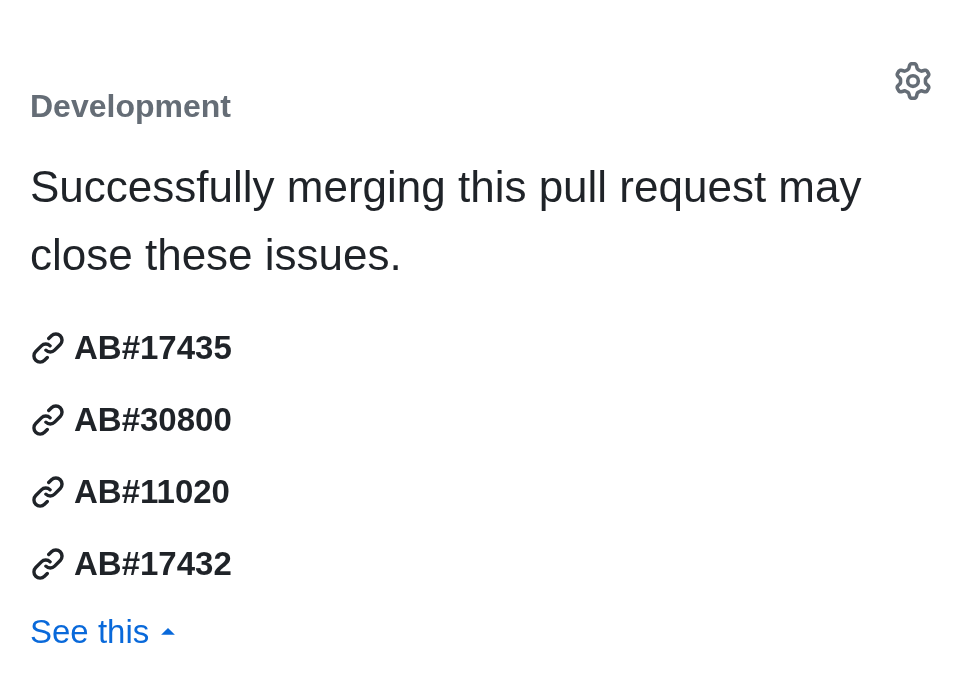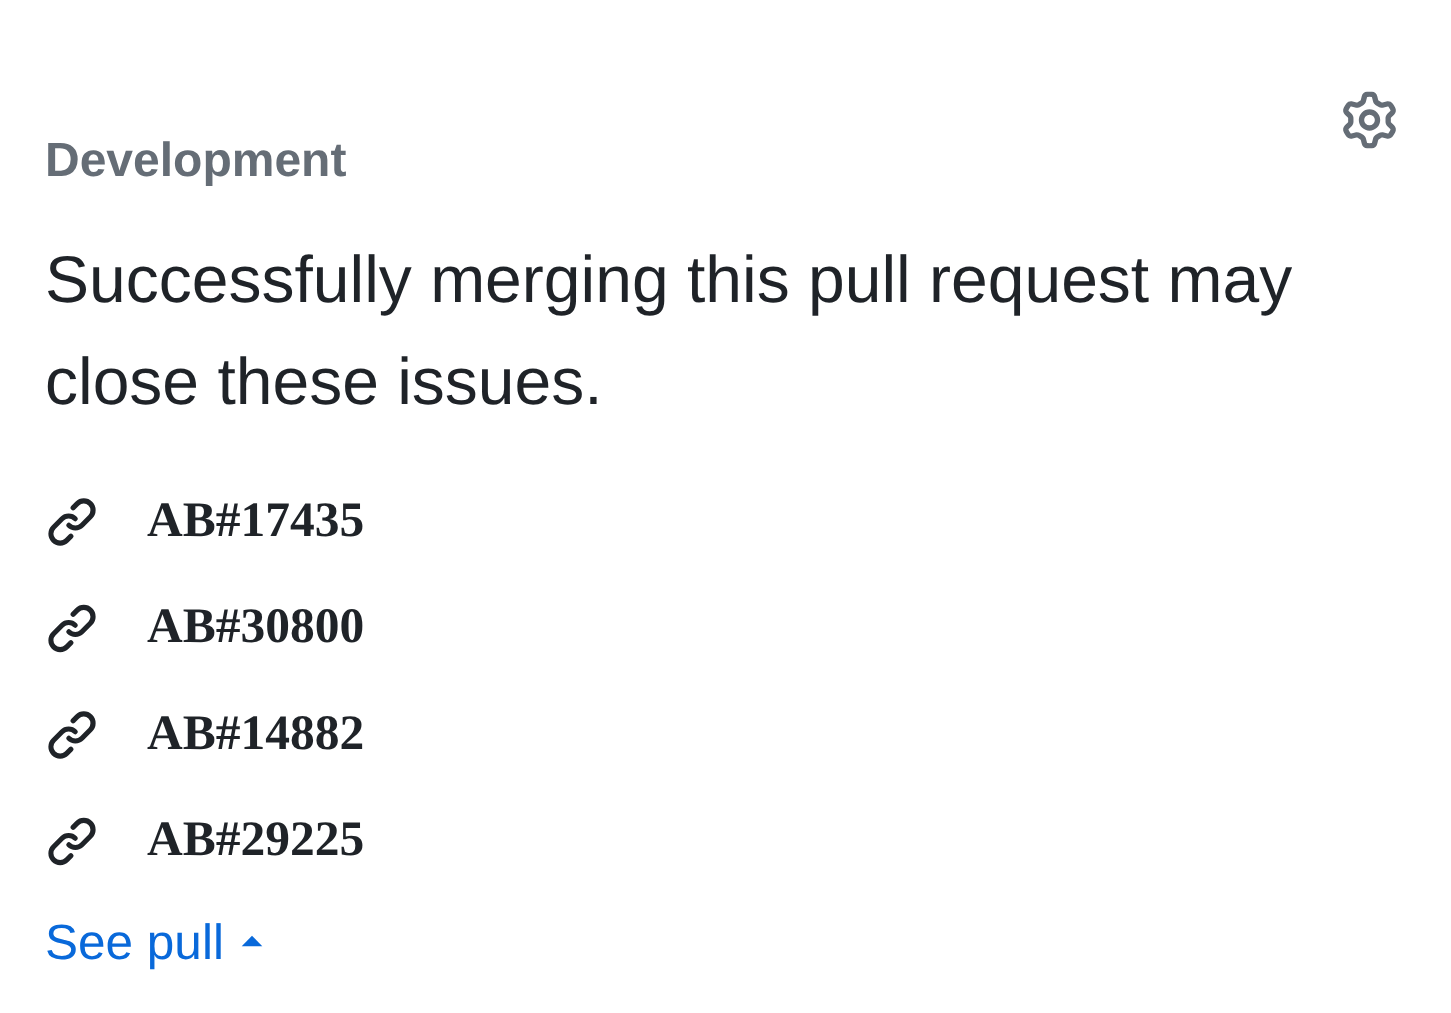--- a/index.html
+++ b/index.html
@@ -43,24 +43,23 @@
       color: #1f2328;
       line-height: 1.55;
       margin-bottom: 40px;
     }
     .link-list {
       list-style: none;
     }
     .link-item {
       display: flex;
       align-items: center;
-      gap: 32px;
+      gap: 8px;
       margin-bottom: 34px;
       cursor: pointer;
-      font-family: Liberation Serif, serif;
     }
     .link-icon {
       width: 36px;
       height: 36px;
       display: flex;
       align-items: center;
       justify-content: center;
       color: #1f2328;
       flex-shrink: 0;
     }
@@ -132,34 +131,34 @@
       </svg>
     </span>
     <span class="link-label">AB#30800</span>
   </li>
   <li class="link-item">
     <span class="link-icon">
       <svg viewBox="0 0 16 16" fill="currentColor">
         <path d="m7.775 3.275 1.25-1.25a3.5 3.5 0 1 1 4.95 4.95l-2.5 2.5a3.5 3.5 0 0 1-4.95 0 .751.751 0 0 1 .018-1.042.751.751 0 0 1 1.042-.018 1.998 1.998 0 0 0 2.83 0l2.5-2.5a2.002 2.002 0 0 0-2.83-2.83l-1.25 1.25a.751.751 0 0 1-1.042-.018.751.751 0 0 1-.018-1.042Zm-4.69 9.64a1.998 1.998 0 0 0 2.83 0l1.25-1.25a.751.751 0 0 1 1.042.018.751.751 0 0 1 .018 1.042l-1.25 1.25a3.5 3.5 0 1 1-4.95-4.95l2.5-2.5a3.5 3.5 0 0 1 4.95 0 .751.751 0 0 1-.018 1.042.751.751 0 0 1-1.042.018 1.998 1.998 0 0 0-2.83 0l-2.5 2.5a1.998 1.998 0 0 0 0 2.83Z"></path>
       </svg>
     </span>
-    <span class="link-label">AB#14882</span>
+    <span class="link-label">AB#11020</span>
   </li>
   <li class="link-item">
     <span class="link-icon">
       <svg viewBox="0 0 16 16" fill="currentColor">
         <path d="m7.775 3.275 1.25-1.25a3.5 3.5 0 1 1 4.95 4.95l-2.5 2.5a3.5 3.5 0 0 1-4.95 0 .751.751 0 0 1 .018-1.042.751.751 0 0 1 1.042-.018 1.998 1.998 0 0 0 2.83 0l2.5-2.5a2.002 2.002 0 0 0-2.83-2.83l-1.25 1.25a.751.751 0 0 1-1.042-.018.751.751 0 0 1-.018-1.042Zm-4.69 9.64a1.998 1.998 0 0 0 2.83 0l1.25-1.25a.751.751 0 0 1 1.042.018.751.751 0 0 1 .018 1.042l-1.25 1.25a3.5 3.5 0 1 1-4.95-4.95l2.5-2.5a3.5 3.5 0 0 1 4.95 0 .751.751 0 0 1-.018 1.042.751.751 0 0 1-1.042.018 1.998 1.998 0 0 0-2.83 0l-2.5 2.5a1.998 1.998 0 0 0 0 2.83Z"></path>
       </svg>
     </span>
-    <span class="link-label">AB#29225</span>
+    <span class="link-label">AB#17432</span>
   </li>
 </ul>
 
 <div class="toggle">
-  <span class="toggle-label">See pull</span>
+  <span class="toggle-label">See this</span>
   <span class="toggle-icon">
     <svg viewBox="0 0 16 16" fill="currentColor">
       <path d="M3 10l5-5 5 5z"></path>
     </svg>
   </span>
 </div>
 
 <hr class="divider">
 
 </body></html>

